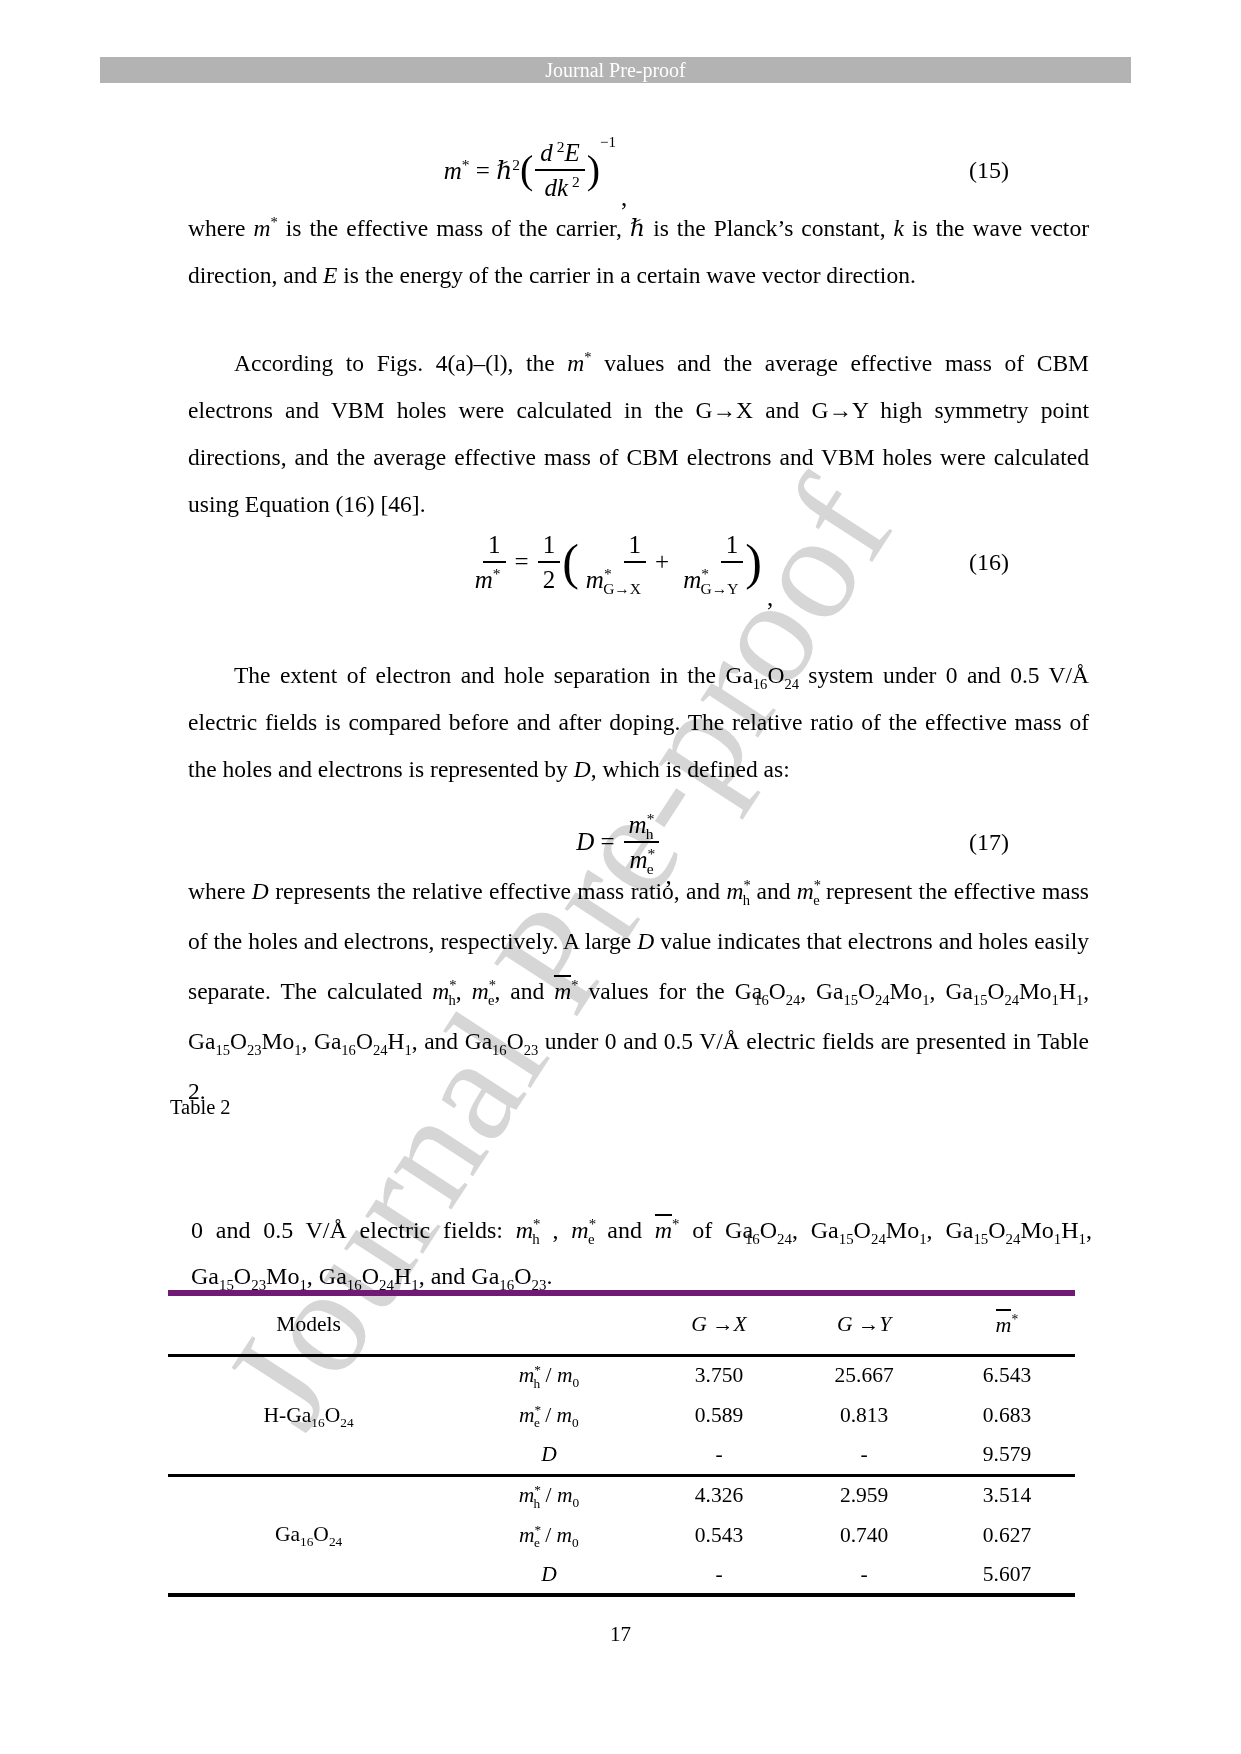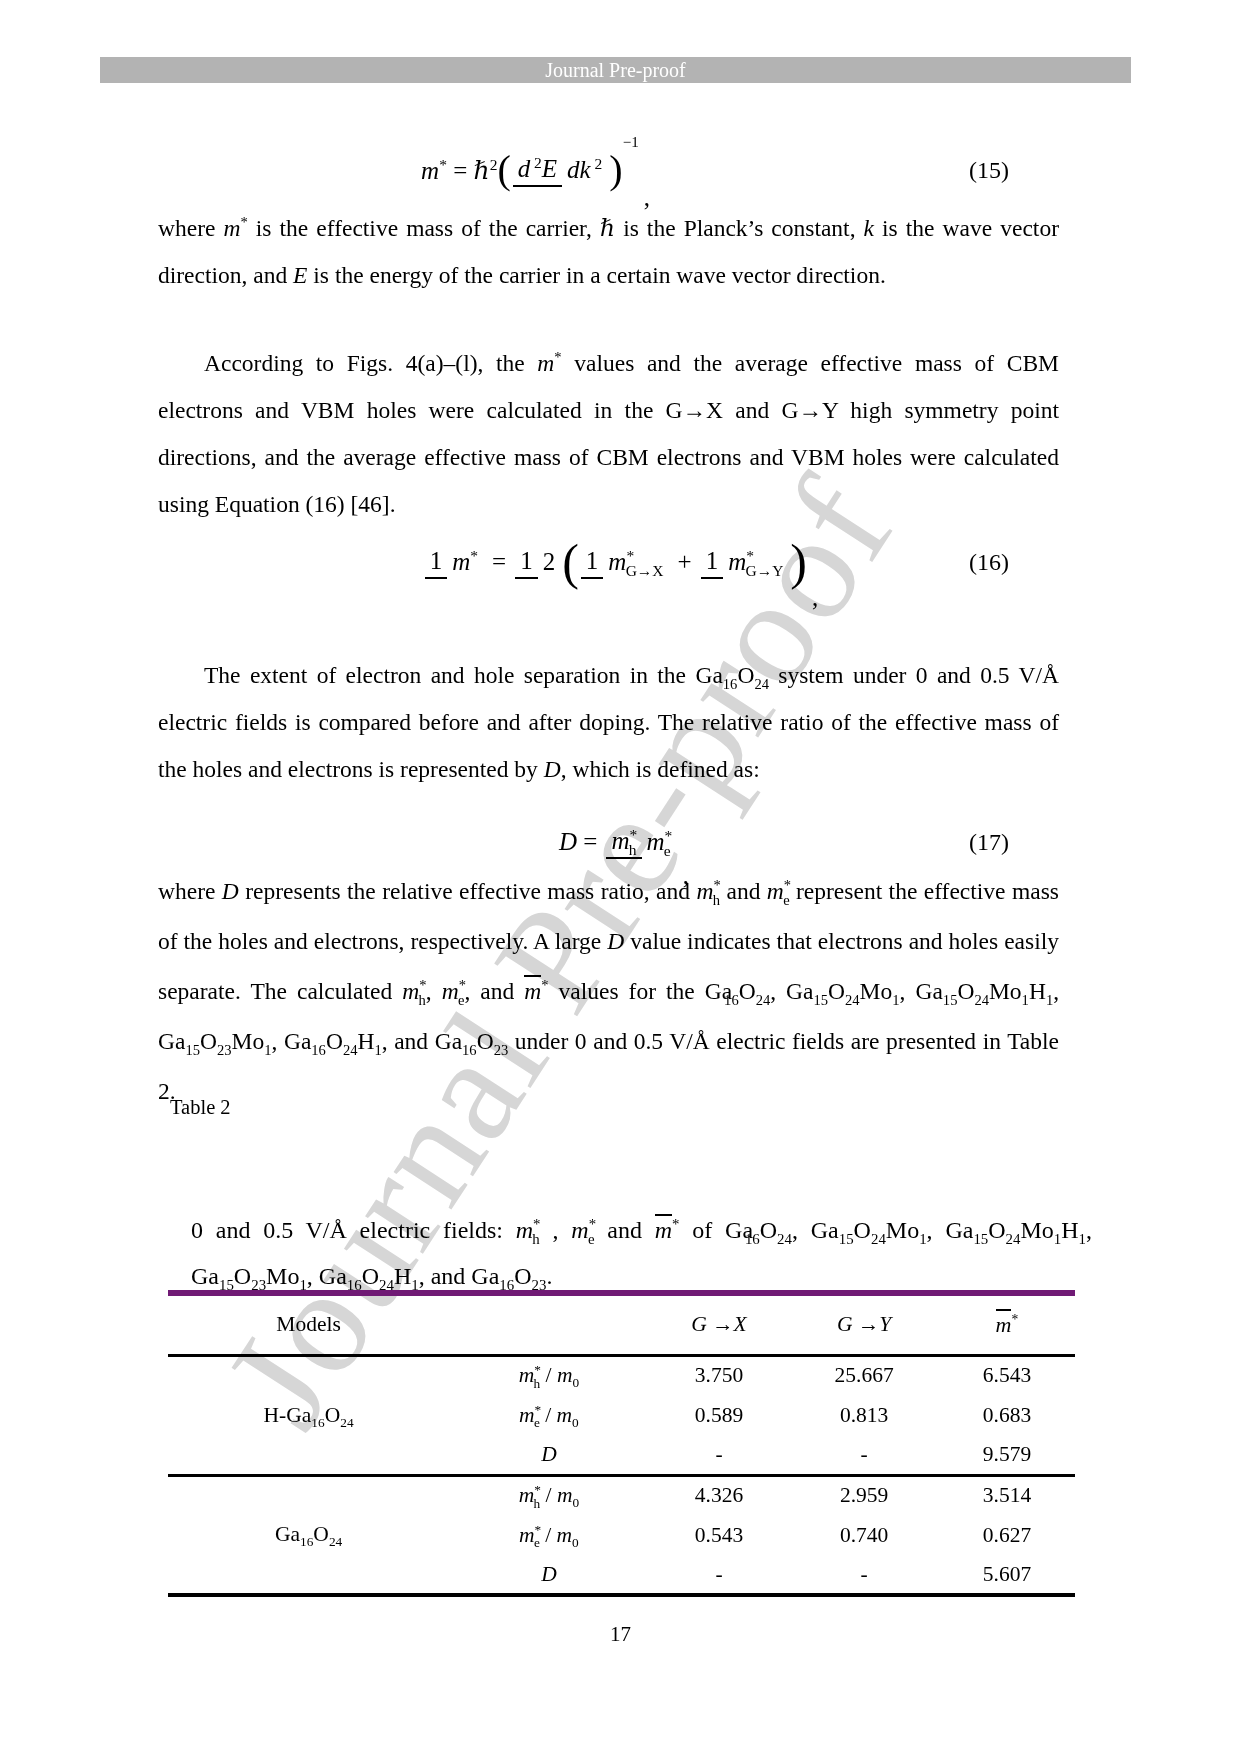--- a/index.html
+++ b/index.html
@@ -12,41 +12,41 @@
     transform:translate(-50%,-50%) rotate(-57deg);
     font-size:150px;color:#d6d6d6;white-space:nowrap;letter-spacing:2px;
     z-index:0;user-select:none;}
 
   
   .banner{position:absolute;left:100px;top:57px;width:1031px;height:26px;
     background:#b3b3b3;color:#ffffff;text-align:center;line-height:26px;
     font-size:20px;z-index:2;}
 
   
-  .para{position:absolute;left:158px;width:901px;margin:0;
+  .para{position:absolute;left:188px;width:901px;margin:0;
     font-size:23.5px;line-height:47px;text-align:justify;z-index:1;}
   .indent{text-indent:46px;}
   #p1{top:205px;}
   #p2{top:340px;}
   #p3{top:652px;}
   #p4{top:866px;line-height:50px;}
 
   sub,sup{font-size:0.62em;line-height:0;}
   sup+sub{margin-left:-0.55em;}          
   .ov{border-top:2px solid #000;padding-top:1px;}
 
   
   .eq{position:absolute;left:170px;width:901px;text-align:center;
       font-size:25px;z-index:1;}
   #eq15{top:124px;height:92px;}
   #eq16{top:508px;height:108px;}
   #eq17{top:790px;height:104px;}
   .eqbody{display:inline-flex;align-items:center;height:100%;vertical-align:top;position:relative;}
   #eq15 .eqbody{left:-85px;}
-  .frac{display:inline-flex;flex-direction:row;text-align:center;margin:0 2px;}
+  .frac{display:inline-flex;flex-direction:column;text-align:center;margin:0 2px;align-items:flex-end;}
   .frac .num{display:block;border-bottom:2px solid #000;padding:0 5px 1px 5px;line-height:1.25;}
   .frac .den{display:block;padding:1px 5px 0 5px;line-height:1.25;}
   .op{margin:0 7px;}
   .paren{font-size:40px;line-height:1;font-weight:400;align-self:center;}
   .paren.tall{font-size:50px;}
   .expo{align-self:flex-start;font-size:15px;margin-top:10px;}
   .eqcomma{align-self:flex-end;margin-left:5px;margin-bottom:4px;font-size:25px;}
   .eqlabel{position:absolute;right:62px;top:50%;transform:translateY(-50%);font-size:24px;margin-left:20px;}
 
   

